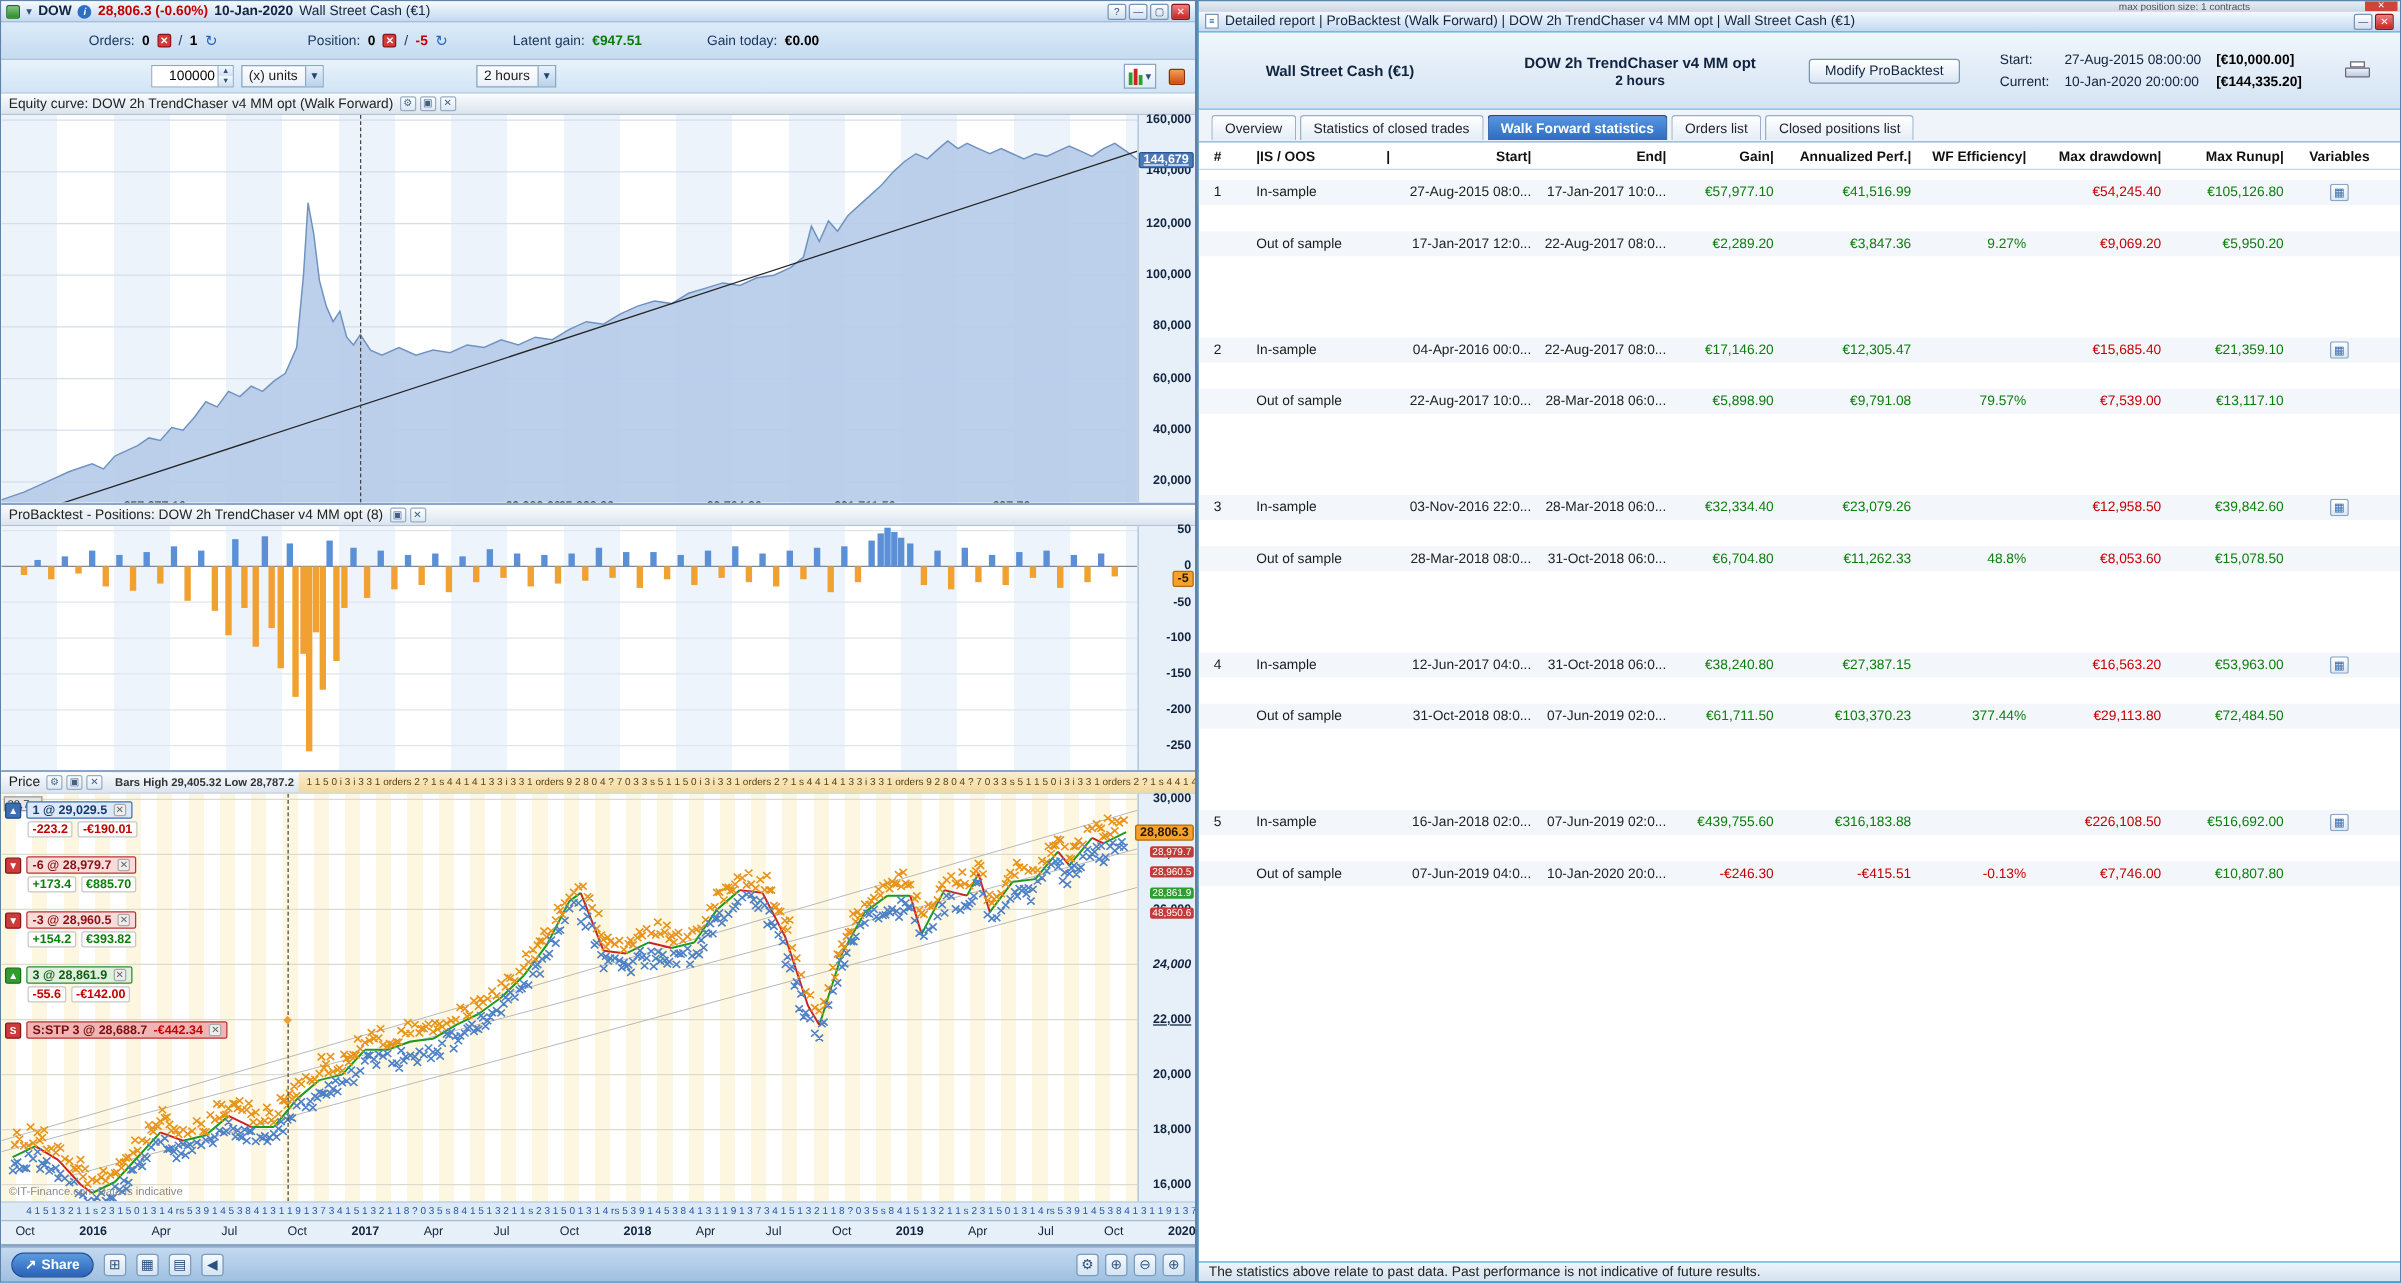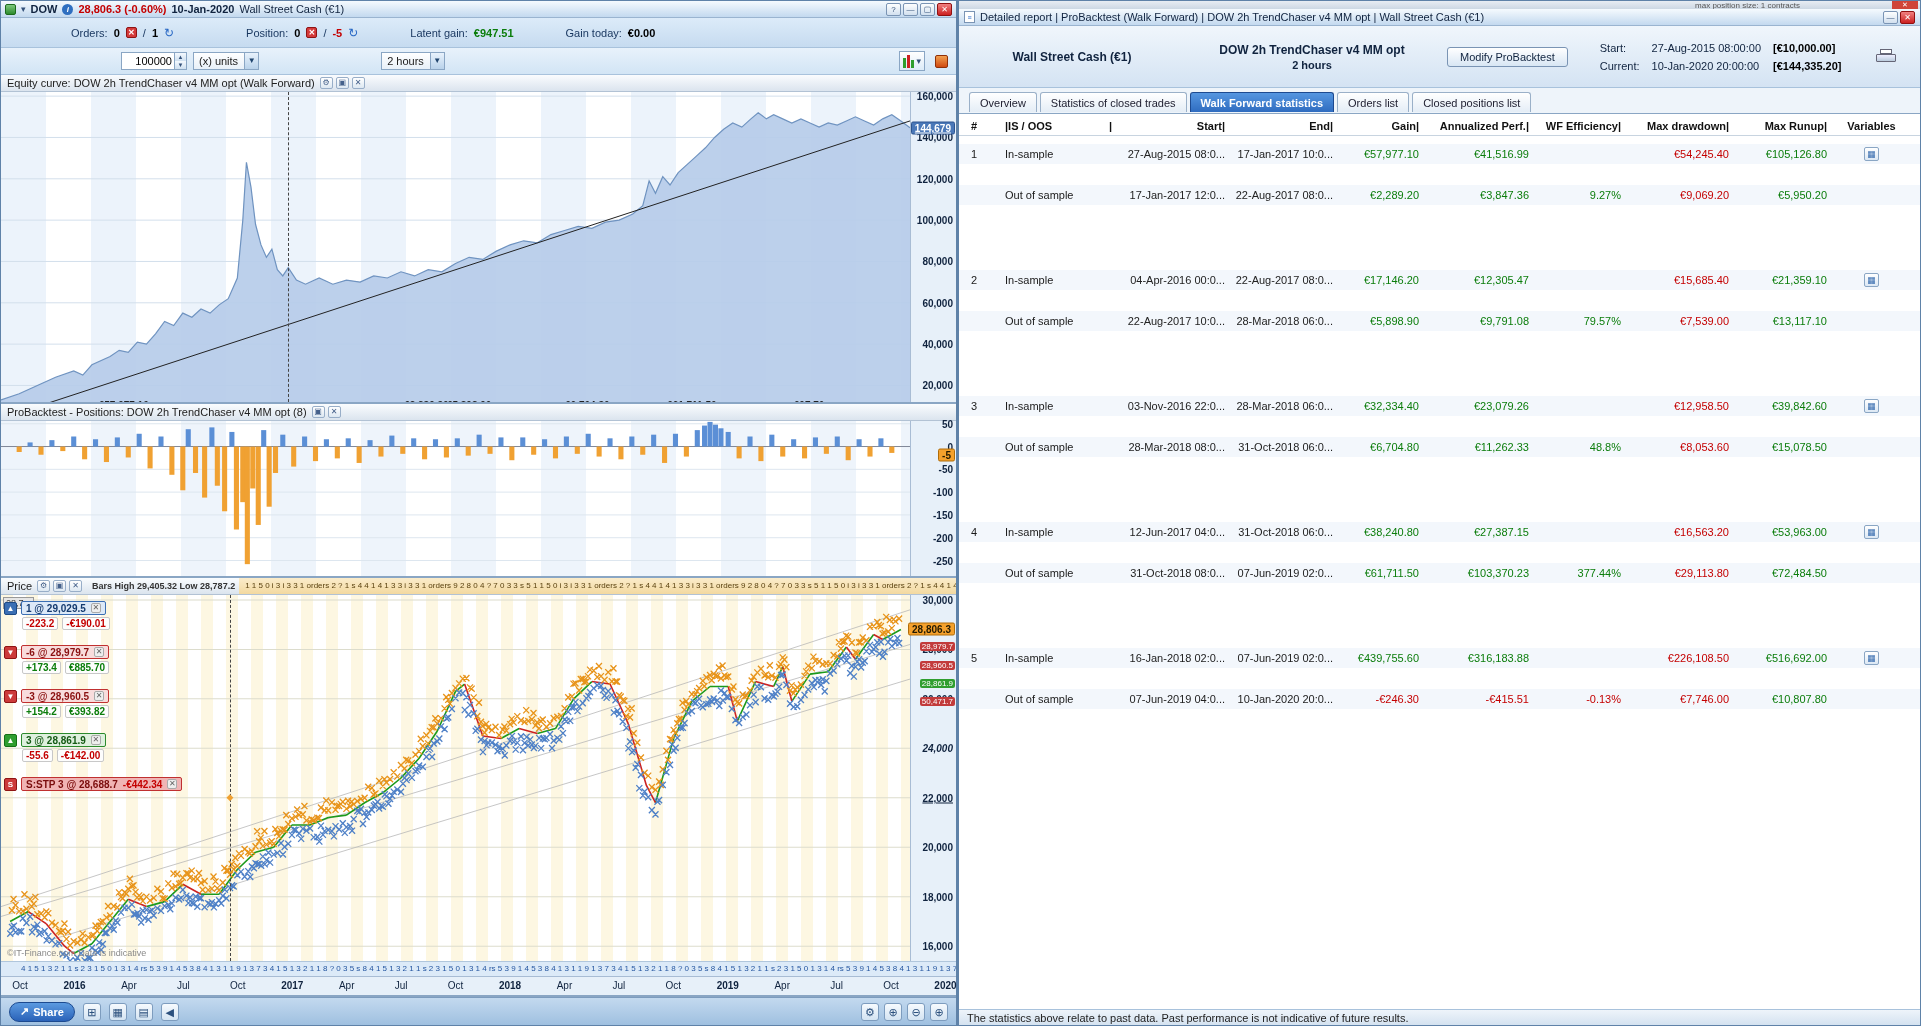--- a/index.html
+++ b/index.html
@@ -251,21 +251,21 @@
             <span class="ytick" style="top: 41.3333%;">100,000</span>
             <span class="ytick" style="top: 54.6667%;">80,000</span>
             <span class="ytick" style="top: 68%;">60,000</span>
             <span class="ytick" style="top: 81.3333%;">40,000</span>
             <span class="ytick" style="top: 94.6667%;">20,000</span>
             <span class="badge badge-blue" style="top: 11.5473%; text-decoration: underline;">144,679</span>
           </div>
       </div>
     </div>
 
-    <div class="panel" style="height:174px">
+    <div class="panel" style="height:214px">
       <div class="panel-titlebar">
         <span>ProBacktest - Positions: DOW 2h TrendChaser v4 MM opt (8)</span>
         <span class="pt-icons">
           <span class="pt-ic">▣</span>
           <span class="pt-ic">✕</span>
         </span>
       </div>
       <div class="chart-row">
         <div class="chart-area pos-bg" id="positions-chart">
           <svg id="positions-svg" viewBox="0 0 100 100" preserveAspectRatio="none">
@@ -488,21 +488,21 @@
             <span class="ytick" style="top: 28.3784%;">26,000</span>
             <span class="ytick" style="top: 41.8919%; font-style: italic;">24,000</span>
             <span class="ytick" style="top: 55.4054%; text-decoration: underline;">22,000</span>
             <span class="ytick" style="top: 68.9189%;">20,000</span>
             <span class="ytick" style="top: 82.4324%;">18,000</span>
             <span class="ytick" style="top: 95.9459%;">16,000</span>
             <span class="mini-badge" style="top: 7.90541%; background: rgb(79, 129, 199);">29,029.5</span>
             <span class="mini-badge" style="top: 12.9054%; background: rgb(194, 59, 59);">28,979.7</span>
             <span class="mini-badge" style="top: 17.9054%; background: rgb(194, 59, 59);">28,960.5</span>
             <span class="mini-badge" style="top: 22.9054%; background: rgb(47, 158, 47);">28,861.9</span>
-            <span class="mini-badge" style="top: 27.9054%; background: rgb(194, 59, 59);">50,471.7</span>
+            <span class="mini-badge" style="top: 27.9054%; background: rgb(194, 59, 59);">48,950.6</span>
             <span class="badge badge-orange" style="top: 9.41892%;">28,806.3</span>
           </div>
       </div>
       <div class="ticks-strip" id="bottom-strip">4 1 5 1 3 2 1 1 s 2 3 1 5 0 1 3 1 4 rs 5 3 9 1 4 5 3 8 4 1 3 1 1 9 1 3 7 3 4 1 5 1 3 2 1 1 8 ? 0 3 5 s 8   4 1 5 1 3 2 1 1 s 2 3 1 5 0 1 3 1 4 rs 5 3 9 1 4 5 3 8 4 1 3 1 1 9 1 3 7 3 4 1 5 1 3 2 1 1 8 ? 0 3 5 s 8   4 1 5 1 3 2 1 1 s 2 3 1 5 0 1 3 1 4 rs 5 3 9 1 4 5 3 8 4 1 3 1 1 9 1 3 7 3 4 1 5 1 3 2 1 1 8 ? 0 3 5 s 8</div>
       <div class="xaxis" id="price-xaxis">
           <span style="left: 2%;">Oct</span>
           <span class="yr" style="left: 7.7%;">2016</span>
           <span style="left: 13.4%;">Apr</span>
           <span style="left: 19.1%;">Jul</span>
           <span style="left: 24.8%;">Oct</span>

